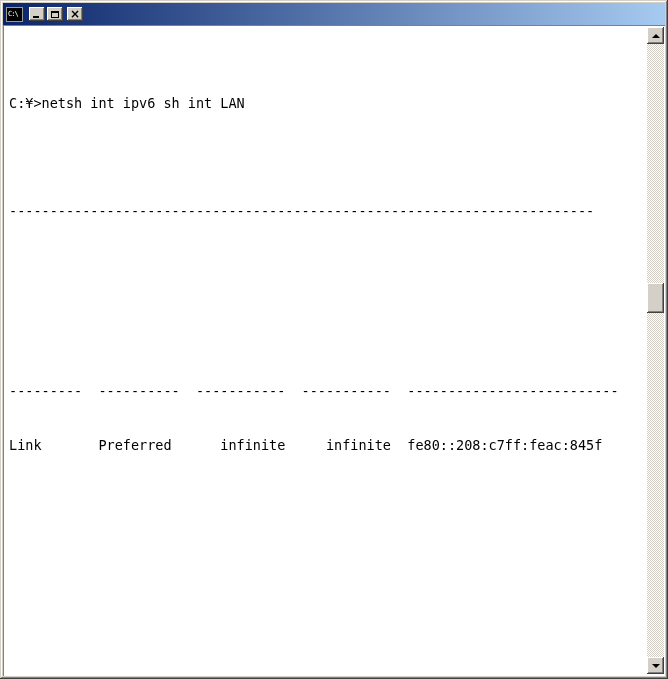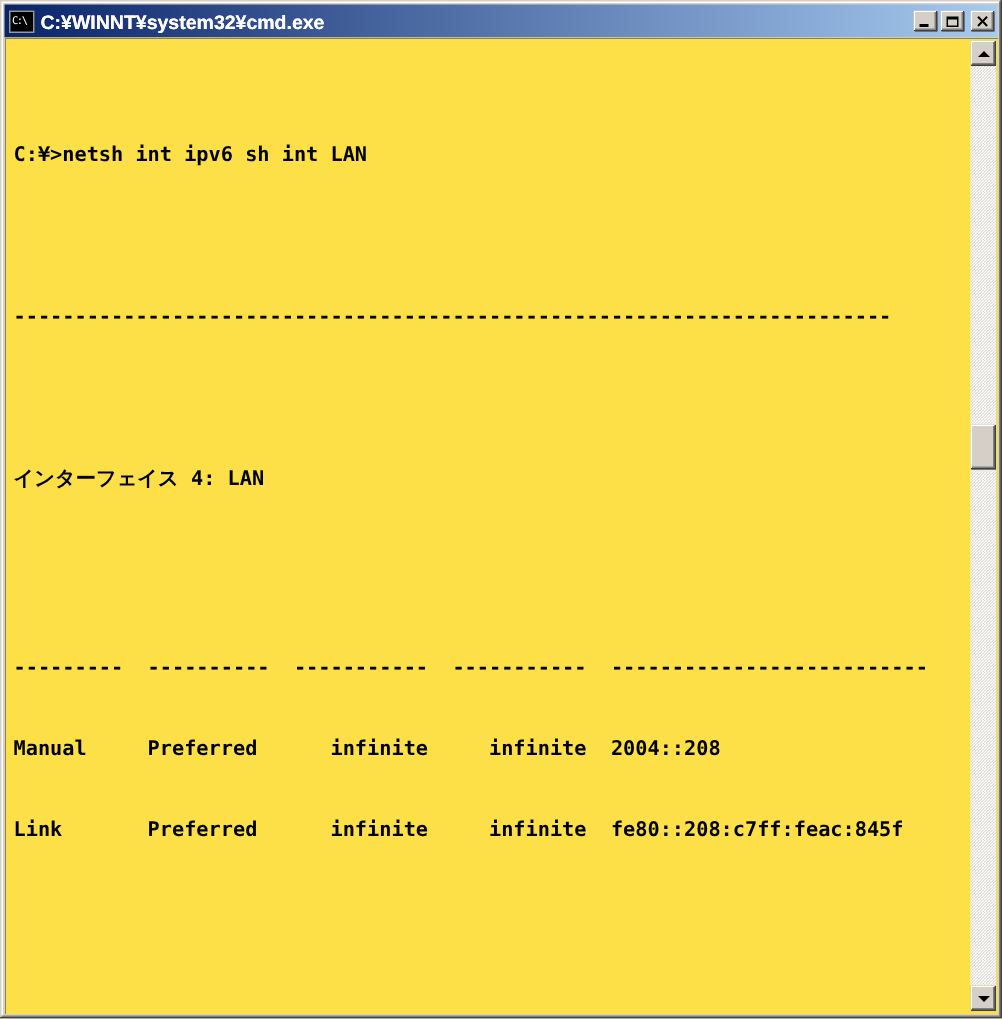--- a/index.html
+++ b/index.html
@@ -84,23 +84,22 @@
     font-weight: bold;
     color: #000000;
     line-height: 10px;
     margin-top: -1px;
   }
 
   
   .client {
     position: absolute;
     top: 25px; left: 3px; right: 3px; bottom: 3px;
-    background: #fde047;
+    background: #ffffff;
     box-shadow: inset 1px 1px 0 #808080;
-    font-weight: bold;
   }
   .content {
     position: absolute;
     top: 1px; left: 1px; right: 18px; bottom: 1px;
     overflow: hidden;
     padding: 14px 0 0 5px;
     font-family: "DejaVu Sans Mono", "DejaVu Sans", monospace;
     font-size: 13.5px;
     line-height: 18px;
     color: #000000;
@@ -161,46 +160,43 @@
 </style>
 </head>
 <body>
 
 <div class="window">
 
   <div class="titlebar">
     <span class="app-icon">
         <span class="app-icon-txt">C:\</span>
       </span>
-    <span class="title-text">C:¥WINNT¥system32¥cmd.exe</span>
     <span class="controls">
       <span class="ctl">
           <span class="glyph-min"></span>
         </span>
       <span class="ctl">
           <span class="glyph-max"></span>
         </span>
       <span class="ctl close">
           <span class="glyph-x">×</span>
         </span>
     </span>
   </div>
 
   <div class="client">
     <div class="content">
 
       <div class="ln">C:¥&gt;netsh int ipv6 sh int LAN</div>
       <div class="ln"></div>
       <div class="ln">------------------------------------------------------------------------</div>
       <div class="ln"></div>
-      <div class="ln">インターフェイス 4: LAN</div>
       <div class="ln"></div>
 
       <div class="ln">---------  ----------  -----------  -----------  --------------------------</div>
-      <div class="ln">Manual     Preferred      infinite     infinite  2004::208</div>
       <div class="ln">Link       Preferred      infinite     infinite  fe80::208:c7ff:feac:845f</div>
       
 
       
       
       
       
       
       
       

